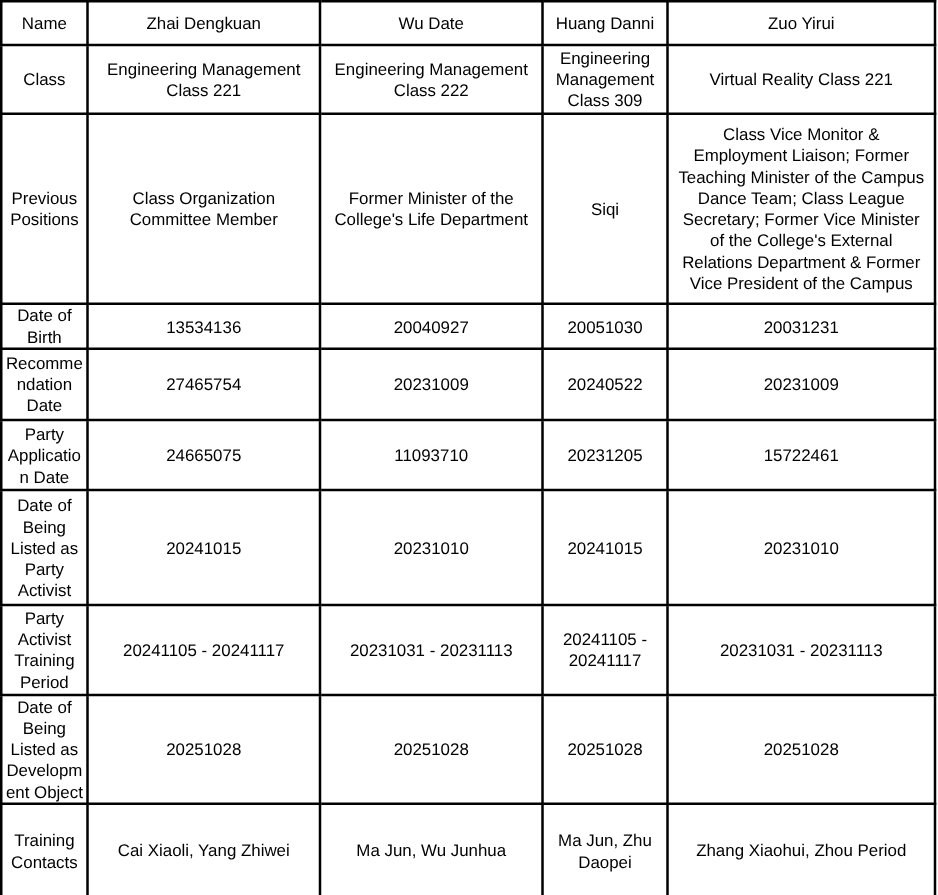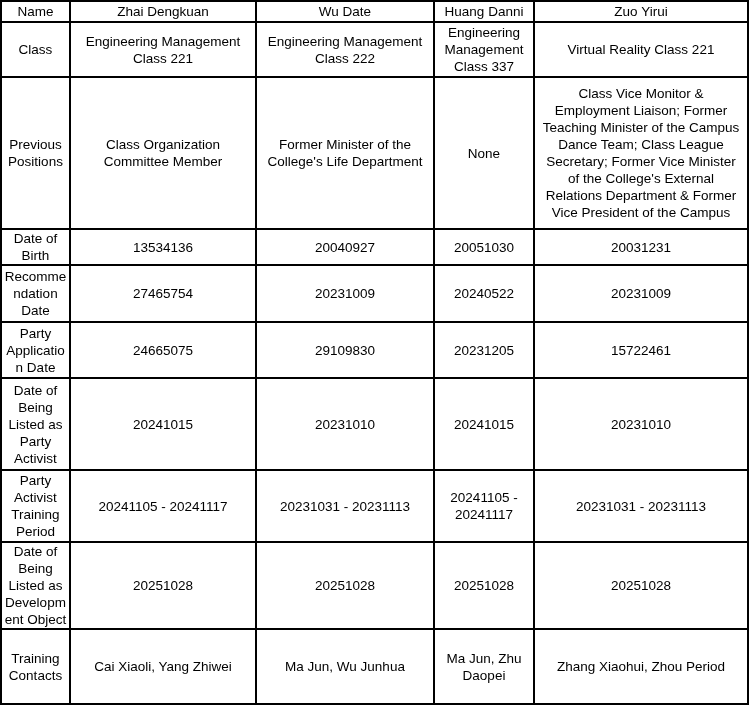--- a/index.html
+++ b/index.html
@@ -35,21 +35,21 @@
     color:var(--text-color);
     white-space:pre;
     padding:0 1px;
     overflow:hidden;
   }
   col.c-header{width:69px;}
   col.c-p0{width:186px;}
   col.c-p1{width:178px;}
   col.c-p2{width:100px;}
   col.c-p3{width:214px;}
-  tr:nth-child(1){height:21px;}
+  tr:nth-child(1){height:35px;}
   tr:nth-child(2){height:55px;}
   tr:nth-child(3){height:152px;}
   tr:nth-child(4){height:34px;}
   tr:nth-child(5){height:57px;}
   tr:nth-child(6){height:56px;}
   tr:nth-child(7){height:92px;}
   tr:nth-child(8){height:72px;}
   tr:nth-child(9){height:84px;}
   tr:nth-child(10){height:75px;}
 </style>
@@ -73,31 +73,31 @@
         <td>Zuo Yirui</td>
       </tr>
       <tr>
         <th scope="row">Class</th>
         <td>Engineering Management
 Class 221</td>
         <td>Engineering Management
 Class 222</td>
         <td>Engineering
 Management
-Class 337</td>
+Class 309</td>
         <td>Virtual Reality Class 221</td>
       </tr>
       <tr>
         <th scope="row">Previous
 Positions</th>
         <td>Class Organization
 Committee Member</td>
         <td>Former Minister of the
 College's Life Department</td>
-        <td>None</td>
+        <td>Siqi</td>
         <td>Class Vice Monitor &amp;
 Employment Liaison; Former
 Teaching Minister of the Campus
 Dance Team; Class League
 Secretary; Former Vice Minister
 of the College's External
 Relations Department &amp; Former
 Vice President of the Campus</td>
       </tr>
       <tr>
@@ -115,21 +115,21 @@
         <td>27465754</td>
         <td>20231009</td>
         <td>20240522</td>
         <td>20231009</td>
       </tr>
       <tr>
         <th scope="row">Party
 Applicatio
 n Date</th>
         <td>24665075</td>
-        <td>29109830</td>
+        <td>11093710</td>
         <td>20231205</td>
         <td>15722461</td>
       </tr>
       <tr>
         <th scope="row">Date of
 Being
 Listed as
 Party
 Activist</th>
         <td>20241015</td>

